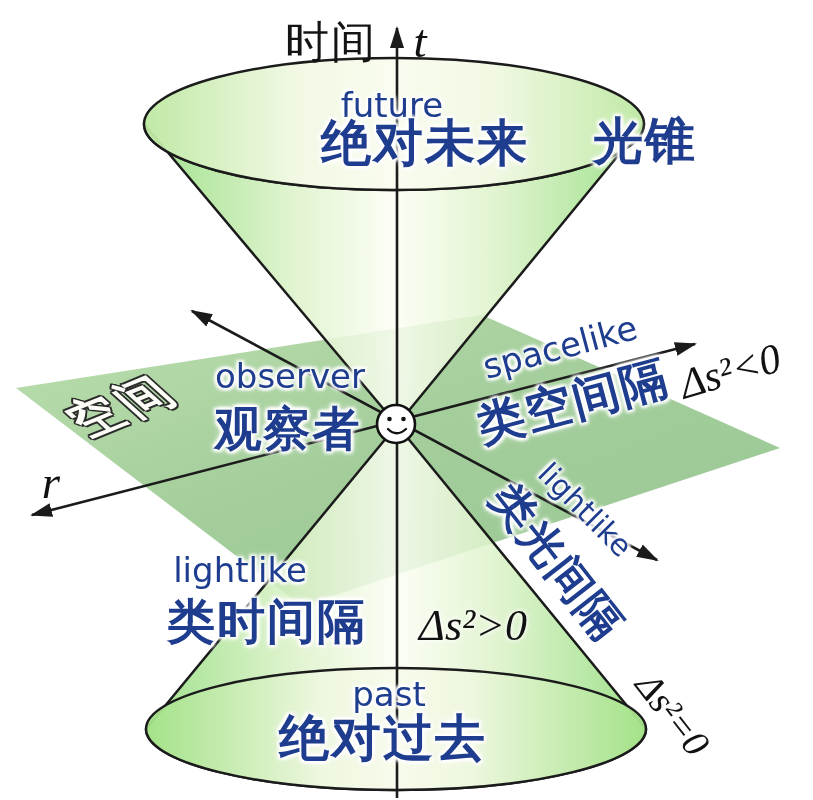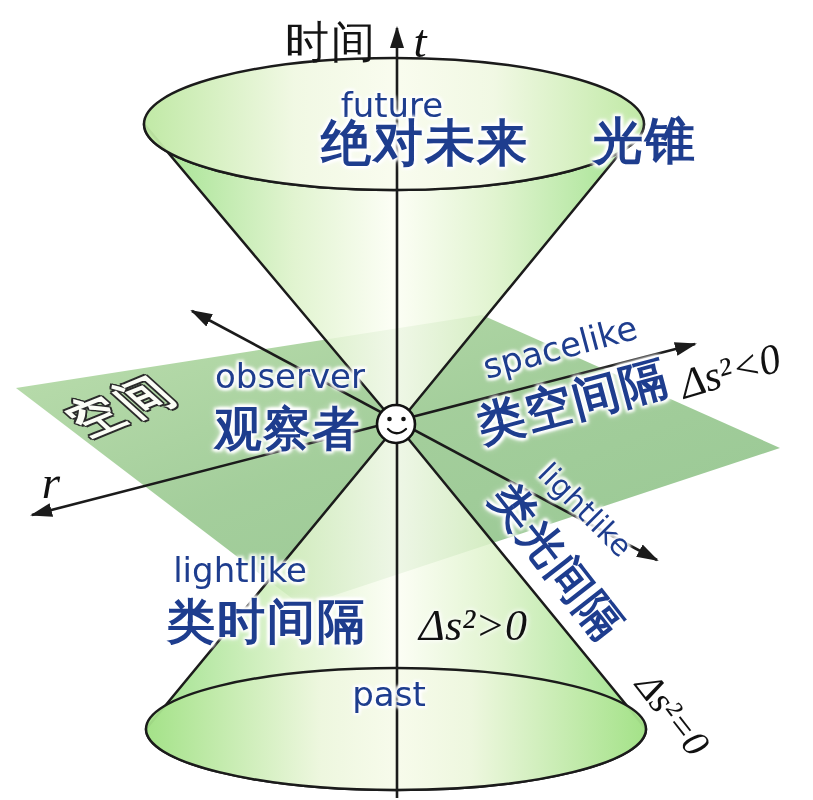--- a/index.html
+++ b/index.html
@@ -125,14 +125,15 @@
 
   <div class="lbl en en-sm" style="left:585px;top:510px;transform:translate(-50%,-50%) rotate(45deg);">lightlike</div>
   <div class="lbl zh" style="left:557px;top:562px;transform:translate(-50%,-50%) rotate(52deg);font-size:44px;">类光间隔</div>
   <div class="lbl eq" style="left:673px;top:714px;font-size:38px;transform:translate(-50%,-50%) rotate(52deg);">Δs²=0</div>
 
   <div class="lbl en" style="left:240px;top:570px;">lightlike</div>
   <div class="lbl zh" style="left:267px;top:621px;font-size:48px;">类时间隔</div>
   <div class="lbl eq" style="left:473px;top:626px;font-size:44px;text-align:right;">Δs²&gt;0</div>
 
   <div class="lbl en" style="left:389px;top:694px;text-align:right;">past</div>
+  <div class="lbl zh zh-big" style="left:383px;top:742px;">绝对过去</div>
 
 </div>
 
 </body></html>

